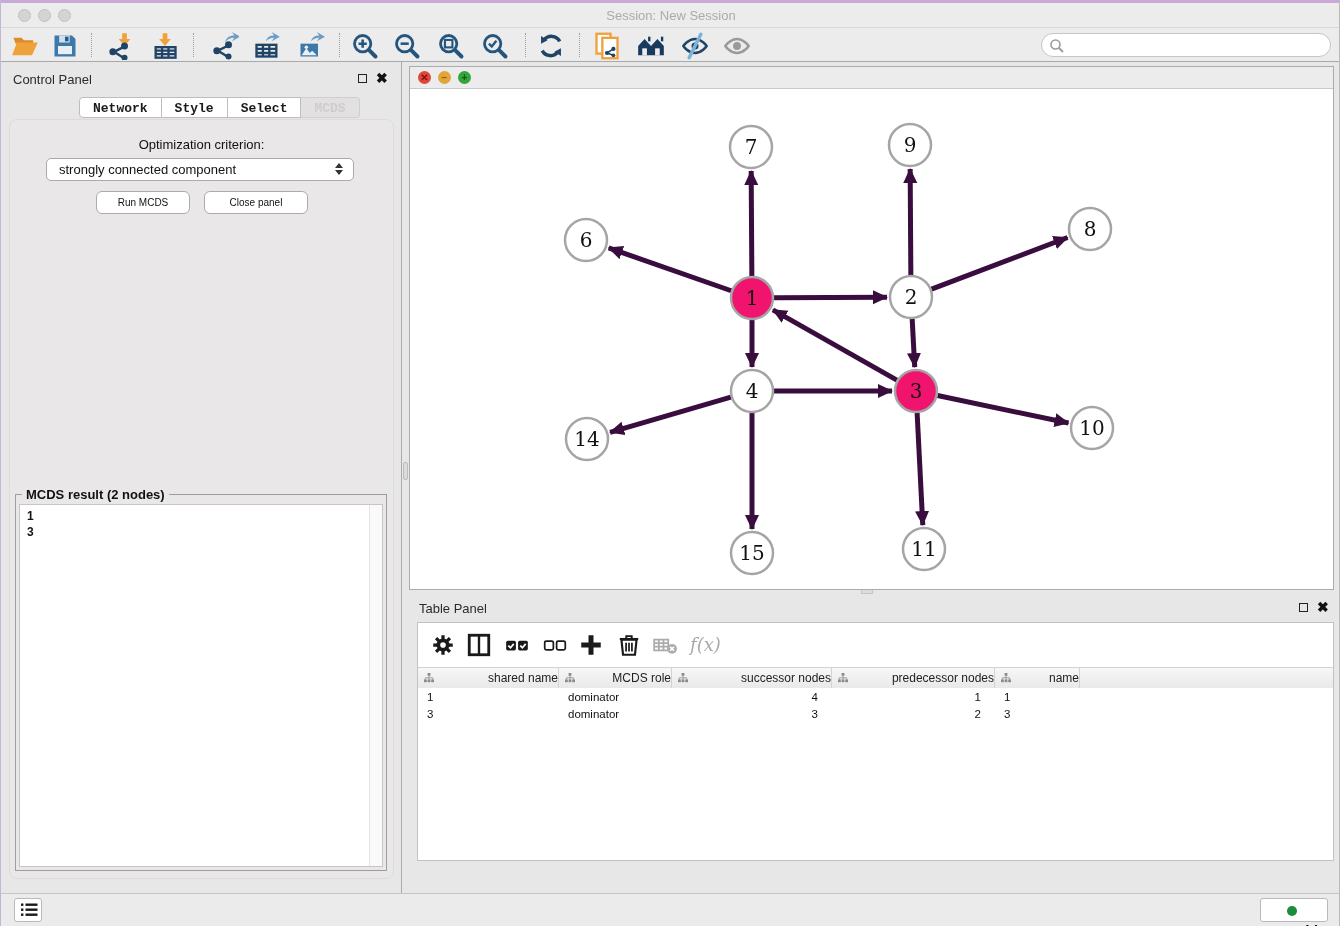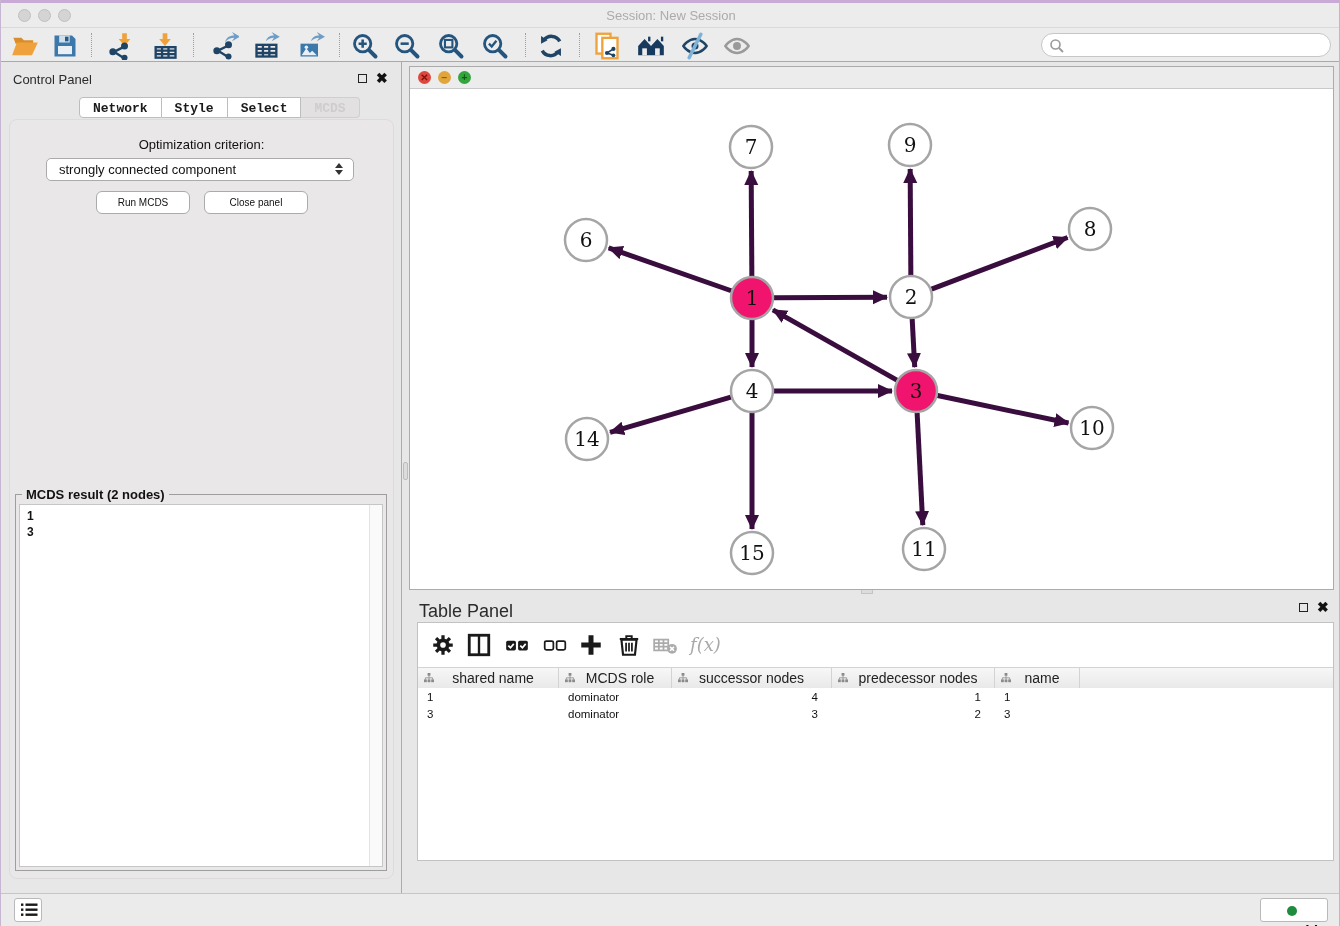--- a/index.html
+++ b/index.html
@@ -56,28 +56,28 @@
 
   
   .netwin{left:408px;top:66px;width:925px;height:524px;background:#fff;border:1px solid #ababab;}
   .nw-titlebar{position:absolute;left:0;top:0;right:0;height:22px;background:#ececec;border-bottom:1px solid #c9c9c9;}
   .tlight{position:absolute;top:4px;width:13px;height:13px;border-radius:50%;text-align:center;
       font-size:10px;font-weight:bold;line-height:13px;cursor:pointer;}
   .nw-title{position:absolute;left:0;top:4px;width:100%;text-align:center;font-size:13px;color:#111;}
   #graph-svg{position:absolute;left:0;top:22px;}
 
   
-  .tp-title{left:418px;top:601px;font-size:18px;color:#2b2b2b;}
+  .tp-title{left:418px;top:601px;font-size:13px;color:#2b2b2b;}
   .tp-inner{left:416px;top:622px;width:917px;height:239px;background:#fff;border:1px solid #c2c2c2;}
   .tt-icons{position:absolute;left:0;top:0;height:42px;width:100%;}
   .tti{position:absolute;top:9px;width:26px;height:26px;cursor:pointer;}
   .fx{font-family:"DejaVu Serif",serif;font-style:italic;font-size:18px;color:#a9a9a9;line-height:26px;}
   .thead{position:absolute;left:0;top:44px;height:20px;width:100%;background:#efefef;border-top:1px solid #d3d3d3;border-bottom:1px solid #cfcfcf;display:flex;}
-  .th{position:relative;height:20px;border-right:1px solid #d3d3d3;display:flex;align-items:center;justify-content:center;
-      font-size:14px;color:#222;cursor:pointer;background:linear-gradient(#f7f7f7,#e9e9e9);}
+  .th{position:relative;height:20px;border-right:1px solid #d3d3d3;display:flex;align-items:center;justify-content:flex-end;
+      font-size:12px;color:#222;cursor:pointer;background:linear-gradient(#f7f7f7,#e9e9e9);}
   .th svg{position:absolute;left:6px;top:5px;}
   .trow{position:absolute;left:0;width:100%;height:17px;display:flex;font-size:11.5px;color:#111;}
   .td{height:17px;line-height:17px;overflow:hidden;cursor:pointer;}
   .bottom-tabs{left:408px;top:865px;width:925px;display:flex;justify-content:center;}
 
   
   .statusbar{left:0;top:893px;width:1340px;height:33px;background:#ebebeb;border-top:1px solid #c6c6c6;}
   .sb-btn{position:absolute;background:#fff;border:1px solid #b9b9b9;border-radius:3px;cursor:pointer;}
   .mem-dot{display:inline-block;width:10px;height:10px;border-radius:50%;background:#1d8c3c;margin:0 5px 0 0;vertical-align:-1px;}
   .mem-label{font-size:16px;color:#111;margin-left:44px;}

